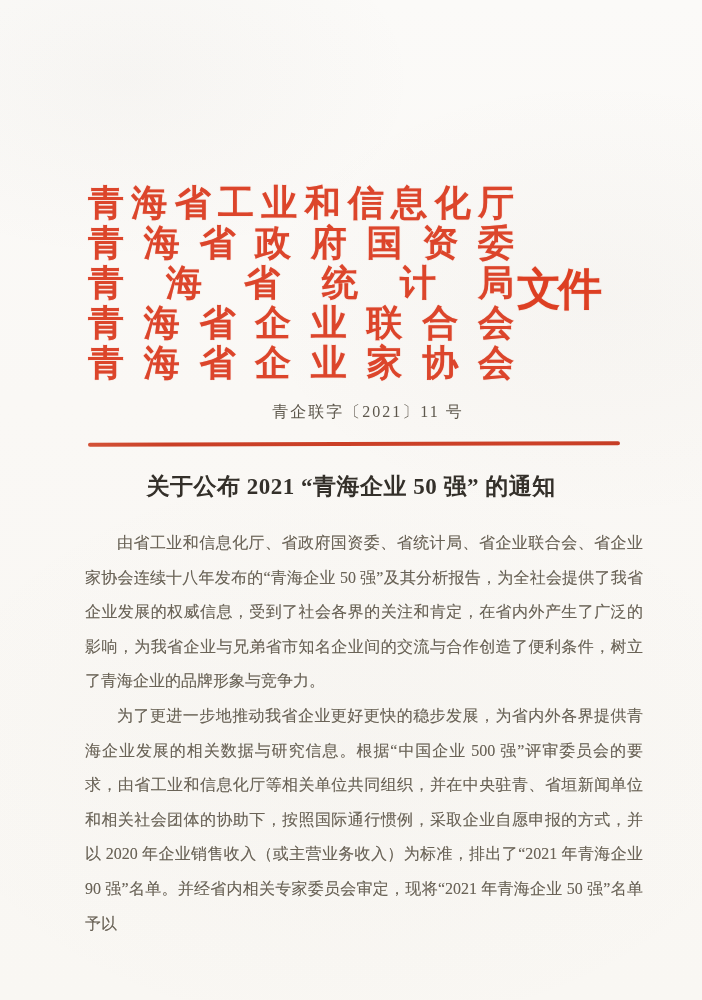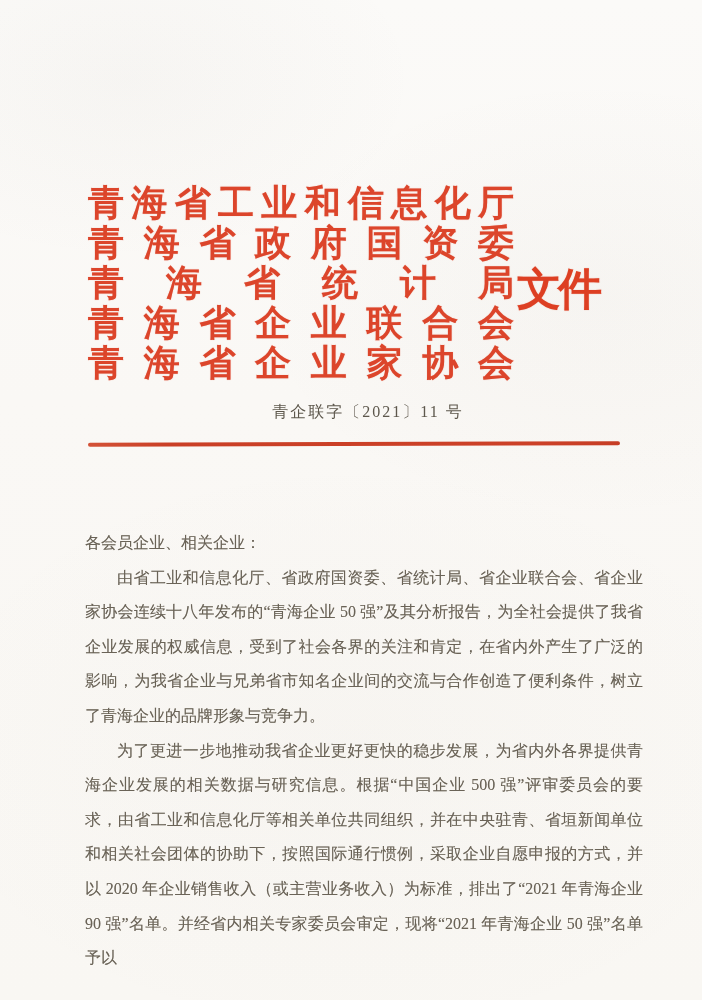--- a/index.html
+++ b/index.html
@@ -164,20 +164,20 @@
           <span>会</span>
         </div>
     </div>
     <div class="doc-mark">文件</div>
   </div>
 
   <div class="doc-number">青企联字〔2021〕11 号</div>
 
   <div class="red-rule"></div>
 
+  <h1 class="title">关于公布 2021 “青海企业 50 强” 的通知</h1>
 
   <div class="body-text">
-    <p class="salutation">各会员企业、相关企业：</p>
     <p class="para">由省工业和信息化厅、省政府国资委、省统计局、省企业联合会、省企业家协会连续十八年发布的“青海企业 50 强”及其分析报告，为全社会提供了我省企业发展的权威信息，受到了社会各界的关注和肯定，在省内外产生了广泛的影响，为我省企业与兄弟省市知名企业间的交流与合作创造了便利条件，树立了青海企业的品牌形象与竞争力。</p>
     <p class="para">为了更进一步地推动我省企业更好更快的稳步发展，为省内外各界提供青海企业发展的相关数据与研究信息。根据“中国企业 500 强”评审委员会的要求，由省工业和信息化厅等相关单位共同组织，并在中央驻青、省垣新闻单位和相关社会团体的协助下，按照国际通行惯例，采取企业自愿申报的方式，并以 2020 年企业销售收入（或主营业务收入）为标准，排出了“2021 年青海企业 90 强”名单。并经省内相关专家委员会审定，现将“2021 年青海企业 50 强”名单予以</p>
   </div>
 
 </div>
 
 </body></html>

